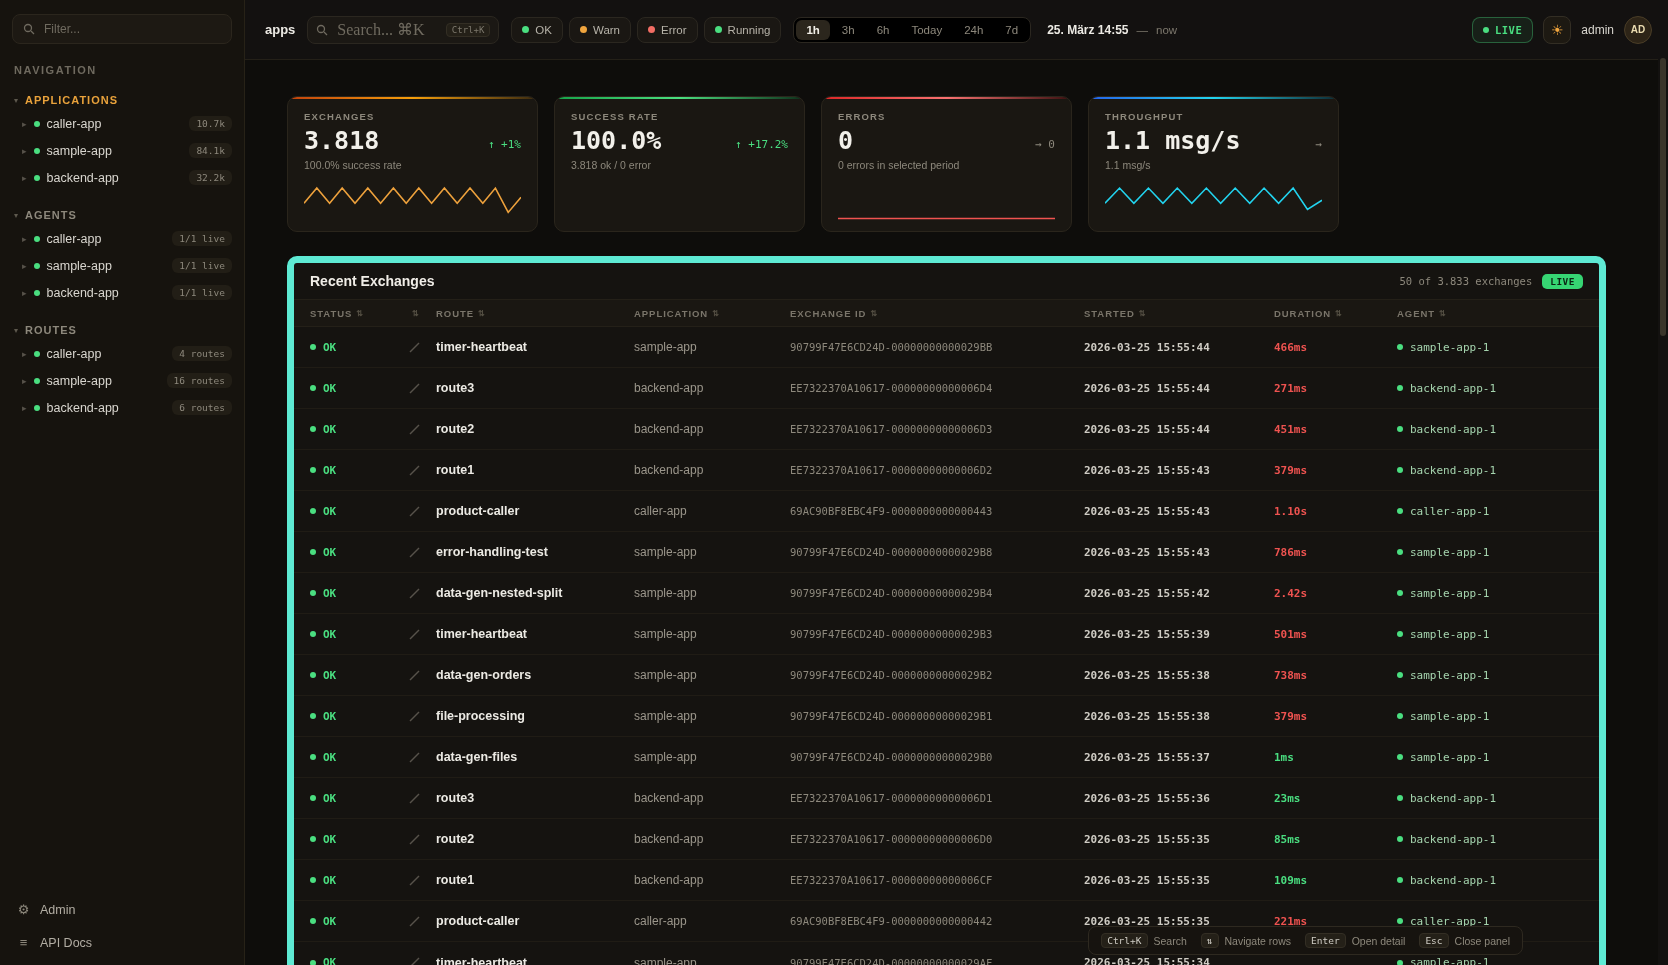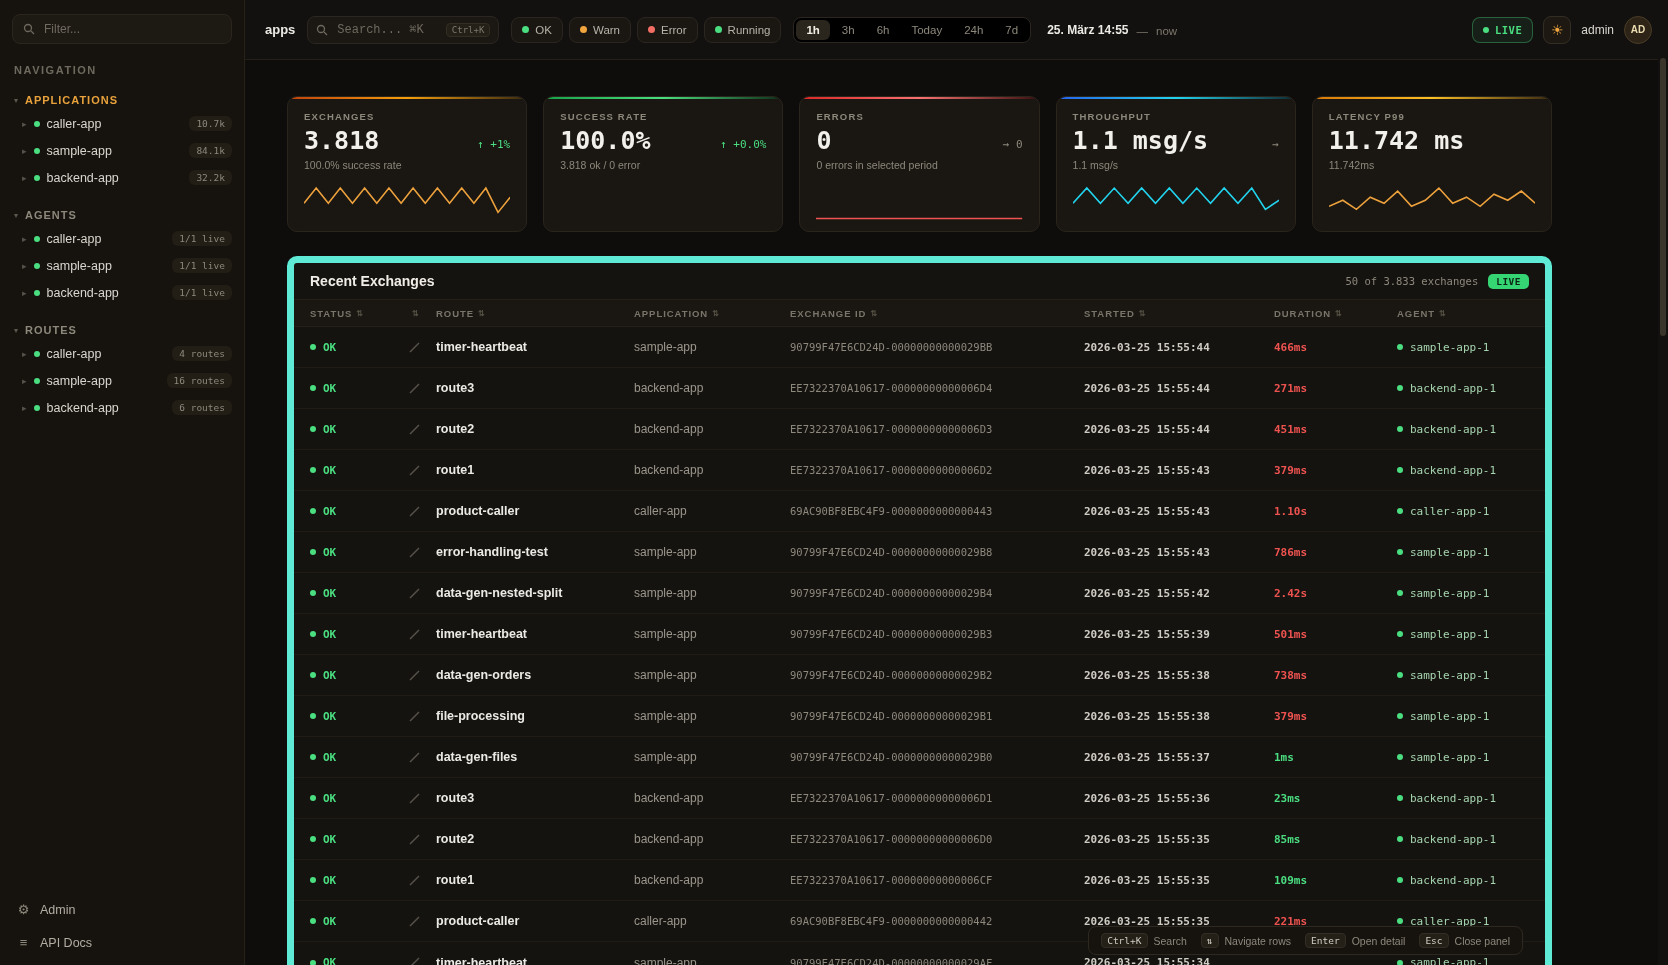--- a/index.html
+++ b/index.html
@@ -37,42 +37,42 @@
   .sidebar-footer { position:absolute; bottom:6px; left:0; right:0; }
   .foot-item { display:flex; align-items:center; gap:9px; padding:9px 16px; color:#b2ada3; font-size:12.5px; cursor:pointer; }
   .foot-icon { color:#8d887c; font-size:13px; width:15px; text-align:center; }
 
   
   .main { flex:1; display:flex; flex-direction:column; min-width:0; }
 
   .topbar { height:60px; background:#131110; border-bottom:1px solid #242018; display:flex; align-items:center; gap:12px; padding:0 16px 0 20px; }
   .context { font-size:13px; font-weight:700; color:#eceae4; }
   .searchbox { width:192px; height:28px; background:#1b1814; border:1px solid #2b2720; border-radius:8px; display:flex; align-items:center; gap:7px; padding:0 8px; }
-  .searchbox input { flex:1; min-width:0; background:none; border:none; outline:none; font-size:12px; color:#cfccc4; font-family:Liberation Mono, monospace; }
+  .searchbox input { flex:1; min-width:0; background:none; border:none; outline:none; font-size:16px; color:#cfccc4; font-family:Liberation Serif, serif; }
   .kbd { font-family:"DejaVu Sans Mono", monospace; font-size:9px; color:#7d786d; background:#242018; border:1px solid #332e24; border-radius:4px; padding:1px 5px; white-space:nowrap; }
   .chips { display:flex; gap:6px; }
   .chip { height:26px; display:flex; align-items:center; gap:6px; padding:0 10px; border:1px solid #2b2720; background:#1a1713; border-radius:8px; font-size:11.5px; color:#b6b2a8; cursor:pointer; }
   .chip .dot { width:7px; height:7px; }
   .ranges { display:flex; background:#000000; border:1px solid #2b2720; border-radius:8px; padding:2px; gap:2px;justify-content:center; }
   .range { border:none; background:none; color:#8d887c; font-size:11.5px; padding:4px 10px; border-radius:6px; cursor:pointer; font-family:inherit; }
   .range.active { background:#2b261d; color:#f0ede6; font-weight:700; }
-  .datetime { display:flex; align-items:flex-end; gap:8px; margin-left:4px; }
+  .datetime { display:flex; align-items:center; gap:8px; margin-left:4px; }
   .dt-main { font-size:12px; font-weight:700; color:#eceae4; }
   .dt-sep, .dt-now { color:#7d786d; font-size:11.5px; }
   .top-right { margin-left:auto; display:flex; align-items:center; gap:10px; }
   .live-pill { display:flex; align-items:center; gap:6px; height:26px; padding:0 10px; border-radius:8px;
     border:1px solid rgba(74,222,128,.35); background:rgba(74,222,128,.08); color:#4ade80;
     font-size:10.5px; font-weight:700; font-family:"DejaVu Sans Mono", monospace; letter-spacing:.05em; cursor:pointer; }
   .theme-btn { width:28px; height:28px; border-radius:8px; border:1px solid #332e24; background:#1d1912; color:#f0a53e; font-size:14px;
     display:flex; align-items:center; justify-content:center; cursor:pointer; }
   .username { font-size:12px; color:#d9d6cf; }
   .avatar { width:28px; height:28px; border-radius:50%; background:#2d2417; border:1px solid #4a3d27; color:#eadbb0;
     font-size:10px; font-weight:700; display:flex; align-items:center; justify-content:center; cursor:pointer; }
 
-  .content { flex:1; padding:36px 116px 0 42px; overflow:hidden; }
+  .content { flex:1; padding:36px 62px 0 42px; overflow:hidden; }
 
   
   .kpis { display:grid; grid-template-columns:repeat(5,1fr); gap:16px; }
   .kpi { position:relative; height:136px; background:#1a1712; border:1px solid #2a251c; border-radius:10px; padding:14px 16px; overflow:hidden; }
   .kpi-bar { position:absolute; top:0; left:0; right:0; height:2px; }
   .kpi-label { font-size:9.5px; letter-spacing:.12em; color:#8d887c; font-weight:600; }
   .kpi-vrow { display:flex; align-items:flex-end; justify-content:space-between; margin-top:6px; }
   .kpi-value { font-family:"DejaVu Sans Mono", monospace; font-size:25px; font-weight:bold; color:#f2f0ea; line-height:1.05; white-space:nowrap; }
   .kpi-trend { font-family:"DejaVu Sans Mono", monospace; font-size:11px; margin-bottom:3px; white-space:nowrap; }
   .kpi-sub { margin-top:5px; font-size:10.5px; color:#8d887c; }
@@ -313,21 +313,21 @@
     <svg class="kpi-spark" viewBox="0 0 100 30" preserveAspectRatio="none">
               <polyline points="0.0,16.0 5.9,4.0 11.8,16.0 17.6,4.0 23.5,16.0 29.4,4.0 35.3,16.0 41.2,4.0 47.1,16.0 52.9,4.0 58.8,16.0 64.7,4.0 70.6,16.0 76.5,4.0 82.4,16.0 88.2,4.0 94.1,23.2 100.0,11.2" fill="none" stroke="#eda13c" stroke-width="1.6" vector-effect="non-scaling-stroke"></polyline>
             </svg>
   </div>
 
   <div class="kpi">
     <div class="kpi-bar" style="background: linear-gradient(90deg, rgb(22, 163, 74), rgb(74, 222, 128), rgb(14, 47, 26));"></div>
     <div class="kpi-label">SUCCESS RATE</div>
     <div class="kpi-vrow">
       <span class="kpi-value">100.0%</span>
-      <span class="kpi-trend" style="color: rgb(74, 222, 128);">↑ +0.0%</span>
+      <span class="kpi-trend" style="color: rgb(74, 222, 128);">↑ +17.2%</span>
     </div>
     <div class="kpi-sub">3.818 ok / 0 error</div>
 
   </div>
 
   <div class="kpi">
     <div class="kpi-bar" style="background: linear-gradient(90deg, rgb(220, 38, 38), rgb(248, 113, 113), rgb(58, 16, 16));"></div>
     <div class="kpi-label">ERRORS</div>
     <div class="kpi-vrow">
       <span class="kpi-value">0</span>
@@ -345,32 +345,20 @@
     <div class="kpi-vrow">
       <span class="kpi-value">1.1 msg/s</span>
       <span class="kpi-trend" style="color: rgb(141, 136, 124);">→</span>
     </div>
     <div class="kpi-sub">1.1 msg/s</div>
     <svg class="kpi-spark" viewBox="0 0 100 30" preserveAspectRatio="none">
               <polyline points="0.0,16.0 6.7,4.0 13.3,16.0 20.0,4.0 26.7,16.0 33.3,4.0 40.0,16.0 46.7,4.0 53.3,16.0 60.0,4.0 66.7,16.0 73.3,4.0 80.0,16.0 86.7,4.0 93.3,20.8 100.0,13.6" fill="none" stroke="#22d3ee" stroke-width="1.6" vector-effect="non-scaling-stroke"></polyline>
             </svg>
   </div>
 
-  <div class="kpi">
-    <div class="kpi-bar" style="background: linear-gradient(90deg, rgb(217, 119, 6), rgb(251, 191, 36), rgb(58, 42, 16));"></div>
-    <div class="kpi-label">LATENCY P99</div>
-    <div class="kpi-vrow">
-      <span class="kpi-value">11.742 ms</span>
-      <span class="kpi-trend" style="color: rgb(141, 136, 124);"></span>
-    </div>
-    <div class="kpi-sub">11.742ms</div>
-    <svg class="kpi-spark" viewBox="0 0 100 30" preserveAspectRatio="none">
-              <polyline points="0.0,18.4 6.7,13.6 13.3,20.8 20.0,11.2 26.7,16.0 33.3,6.4 40.0,18.4 46.7,13.6 53.3,4.0 60.0,16.0 66.7,11.2 73.3,18.4 80.0,8.8 86.7,13.6 93.3,6.4 100.0,16.0" fill="none" stroke="#eda13c" stroke-width="1.6" vector-effect="non-scaling-stroke"></polyline>
-            </svg>
-  </div>
 </div>
 
       <section class="panel">
         <div class="panel-head">
           <span class="panel-title">Recent Exchanges</span>
           <div class="panel-meta">
             <span class="meta-text">50 of 3.833 exchanges</span>
             <span class="live-badge">LIVE</span>
           </div>
         </div>

